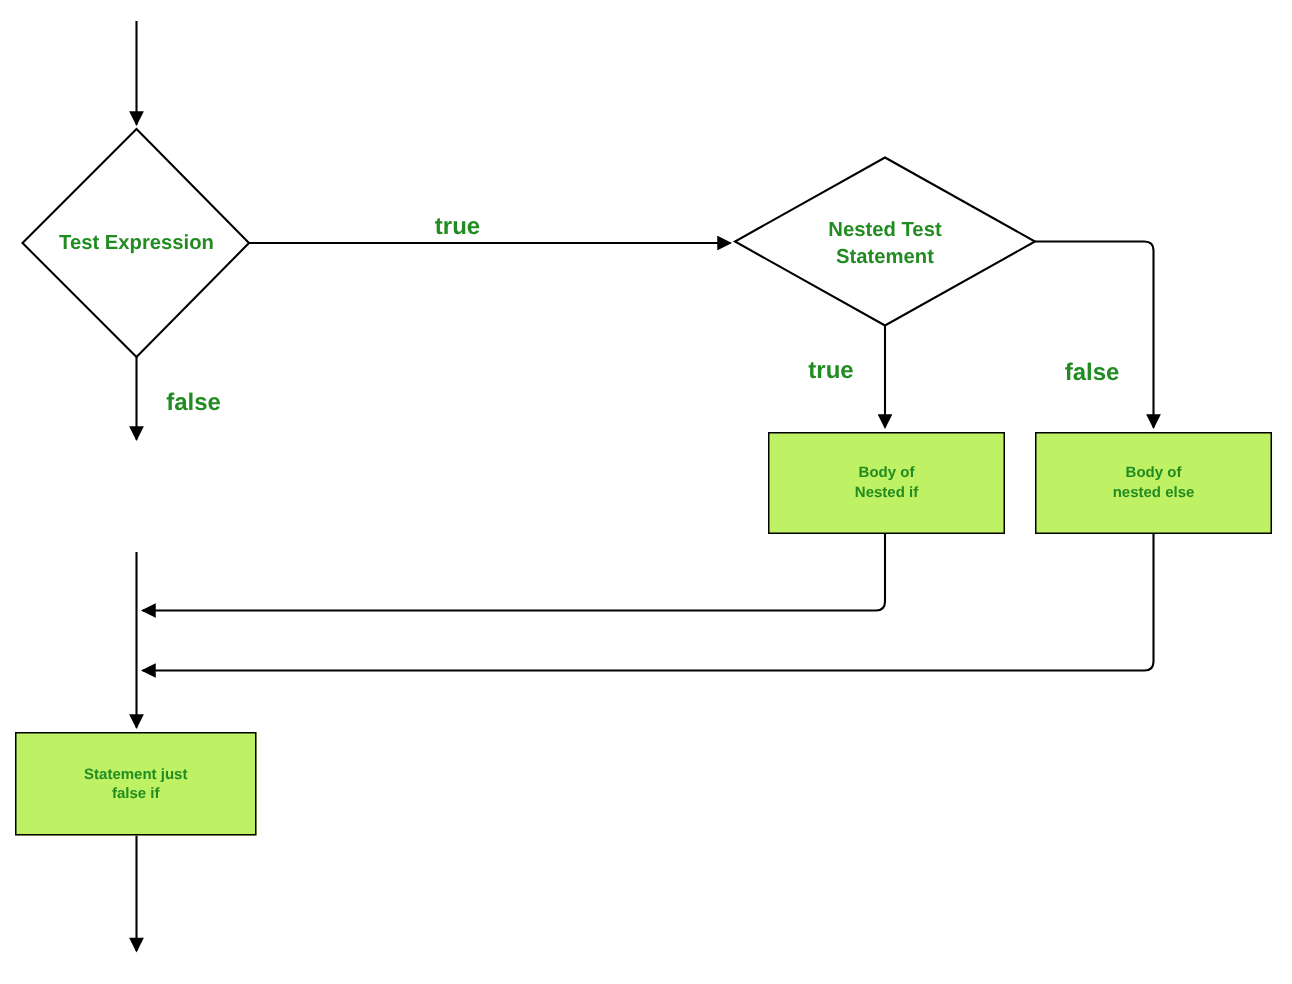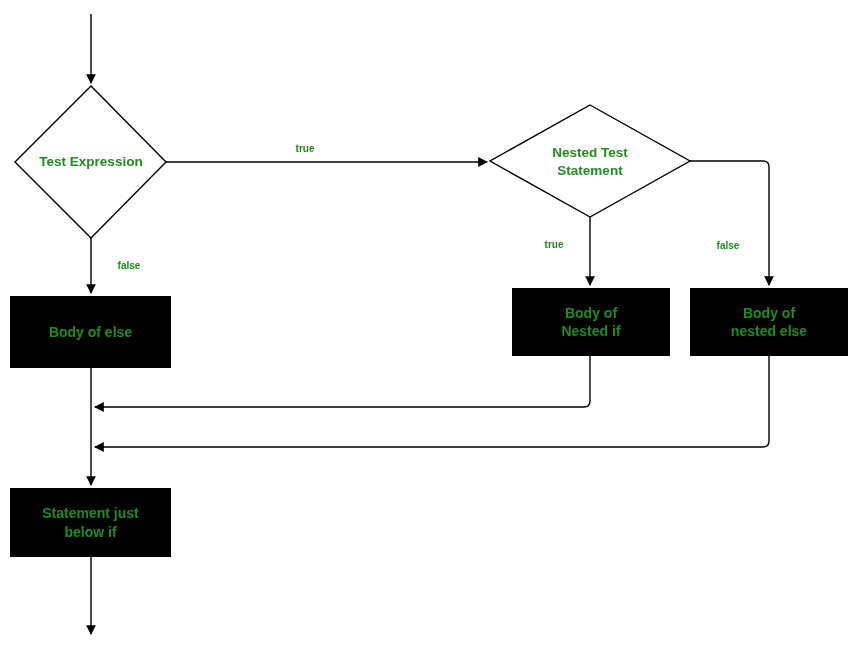--- a/index.html
+++ b/index.html
@@ -14,49 +14,49 @@
   }
   .canvas svg.wires {
     position: absolute;
     left: 0; top: 0;
     width: 861px; height: 656px;
   }
   .node-box {
     position: absolute;
     box-sizing: border-box;
     border: 1.4px solid #000000;
-    background: #000000;
+    background: #bef264;
     display: flex;
     align-items: center;
     justify-content: center;
     text-align: center;
     color: #228B22;
     font-weight: bold;
-    font-size: 14px;
+    font-size: 10px;
     line-height: 1.3;
     white-space: pre-line;
   }
   .diamond-label {
     position: absolute;
     display: flex;
     align-items: center;
     justify-content: center;
     text-align: center;
     color: #228B22;
     font-weight: bold;
     font-size: 13.5px;
     line-height: 1.3;
     white-space: pre-line;
     pointer-events: none;
   }
   .edge-label {
     position: absolute;
     color: #228B22;
     font-weight: bold;
-    font-size: 10px;
+    font-size: 16px;
     text-align: center;
     white-space: nowrap;
   }
 </style>
 </head>
 <body>
 
 <div class="canvas">
 
   <svg class="wires" viewBox="0 0 861 656">
@@ -87,30 +87,29 @@
     <line x1="91" y1="368" x2="91" y2="485" stroke="#000000" stroke-width="1.4" marker-end="url(#arrow)"></line>
 
     <line x1="91" y1="557" x2="91" y2="634" stroke="#000000" stroke-width="1.4" marker-end="url(#arrow)"></line>
   </svg>
 
   <div class="diamond-label" style="left:18px; top:150px; width:146px; height:24px;">Test Expression</div>
 
   <div class="diamond-label" style="left:510px; top:140px; width:160px; height:44px;">Nested Test
 Statement</div>
 
-  <div class="node-box" style="left:10px; top:296px; width:161px; height:72px;">Body of else</div>
 
   <div class="node-box" style="left:512px; top:288px; width:158px; height:68px;">Body of
 Nested if</div>
 
   <div class="node-box" style="left:690px; top:288px; width:158px; height:68px;">Body of
 nested else</div>
 
   <div class="node-box" style="left:10px; top:488px; width:161px; height:69px;">Statement just
-below if</div>
+false if</div>
 
   <div class="edge-label" style="left:270px; top:143px; width:70px;">true</div>
 
   <div class="edge-label" style="left:98px; top:260px; width:62px;">false</div>
 
   <div class="edge-label" style="left:524px; top:239px; width:60px;">true</div>
 
   <div class="edge-label" style="left:697px; top:240px; width:62px;">false</div>
 
 </div>

